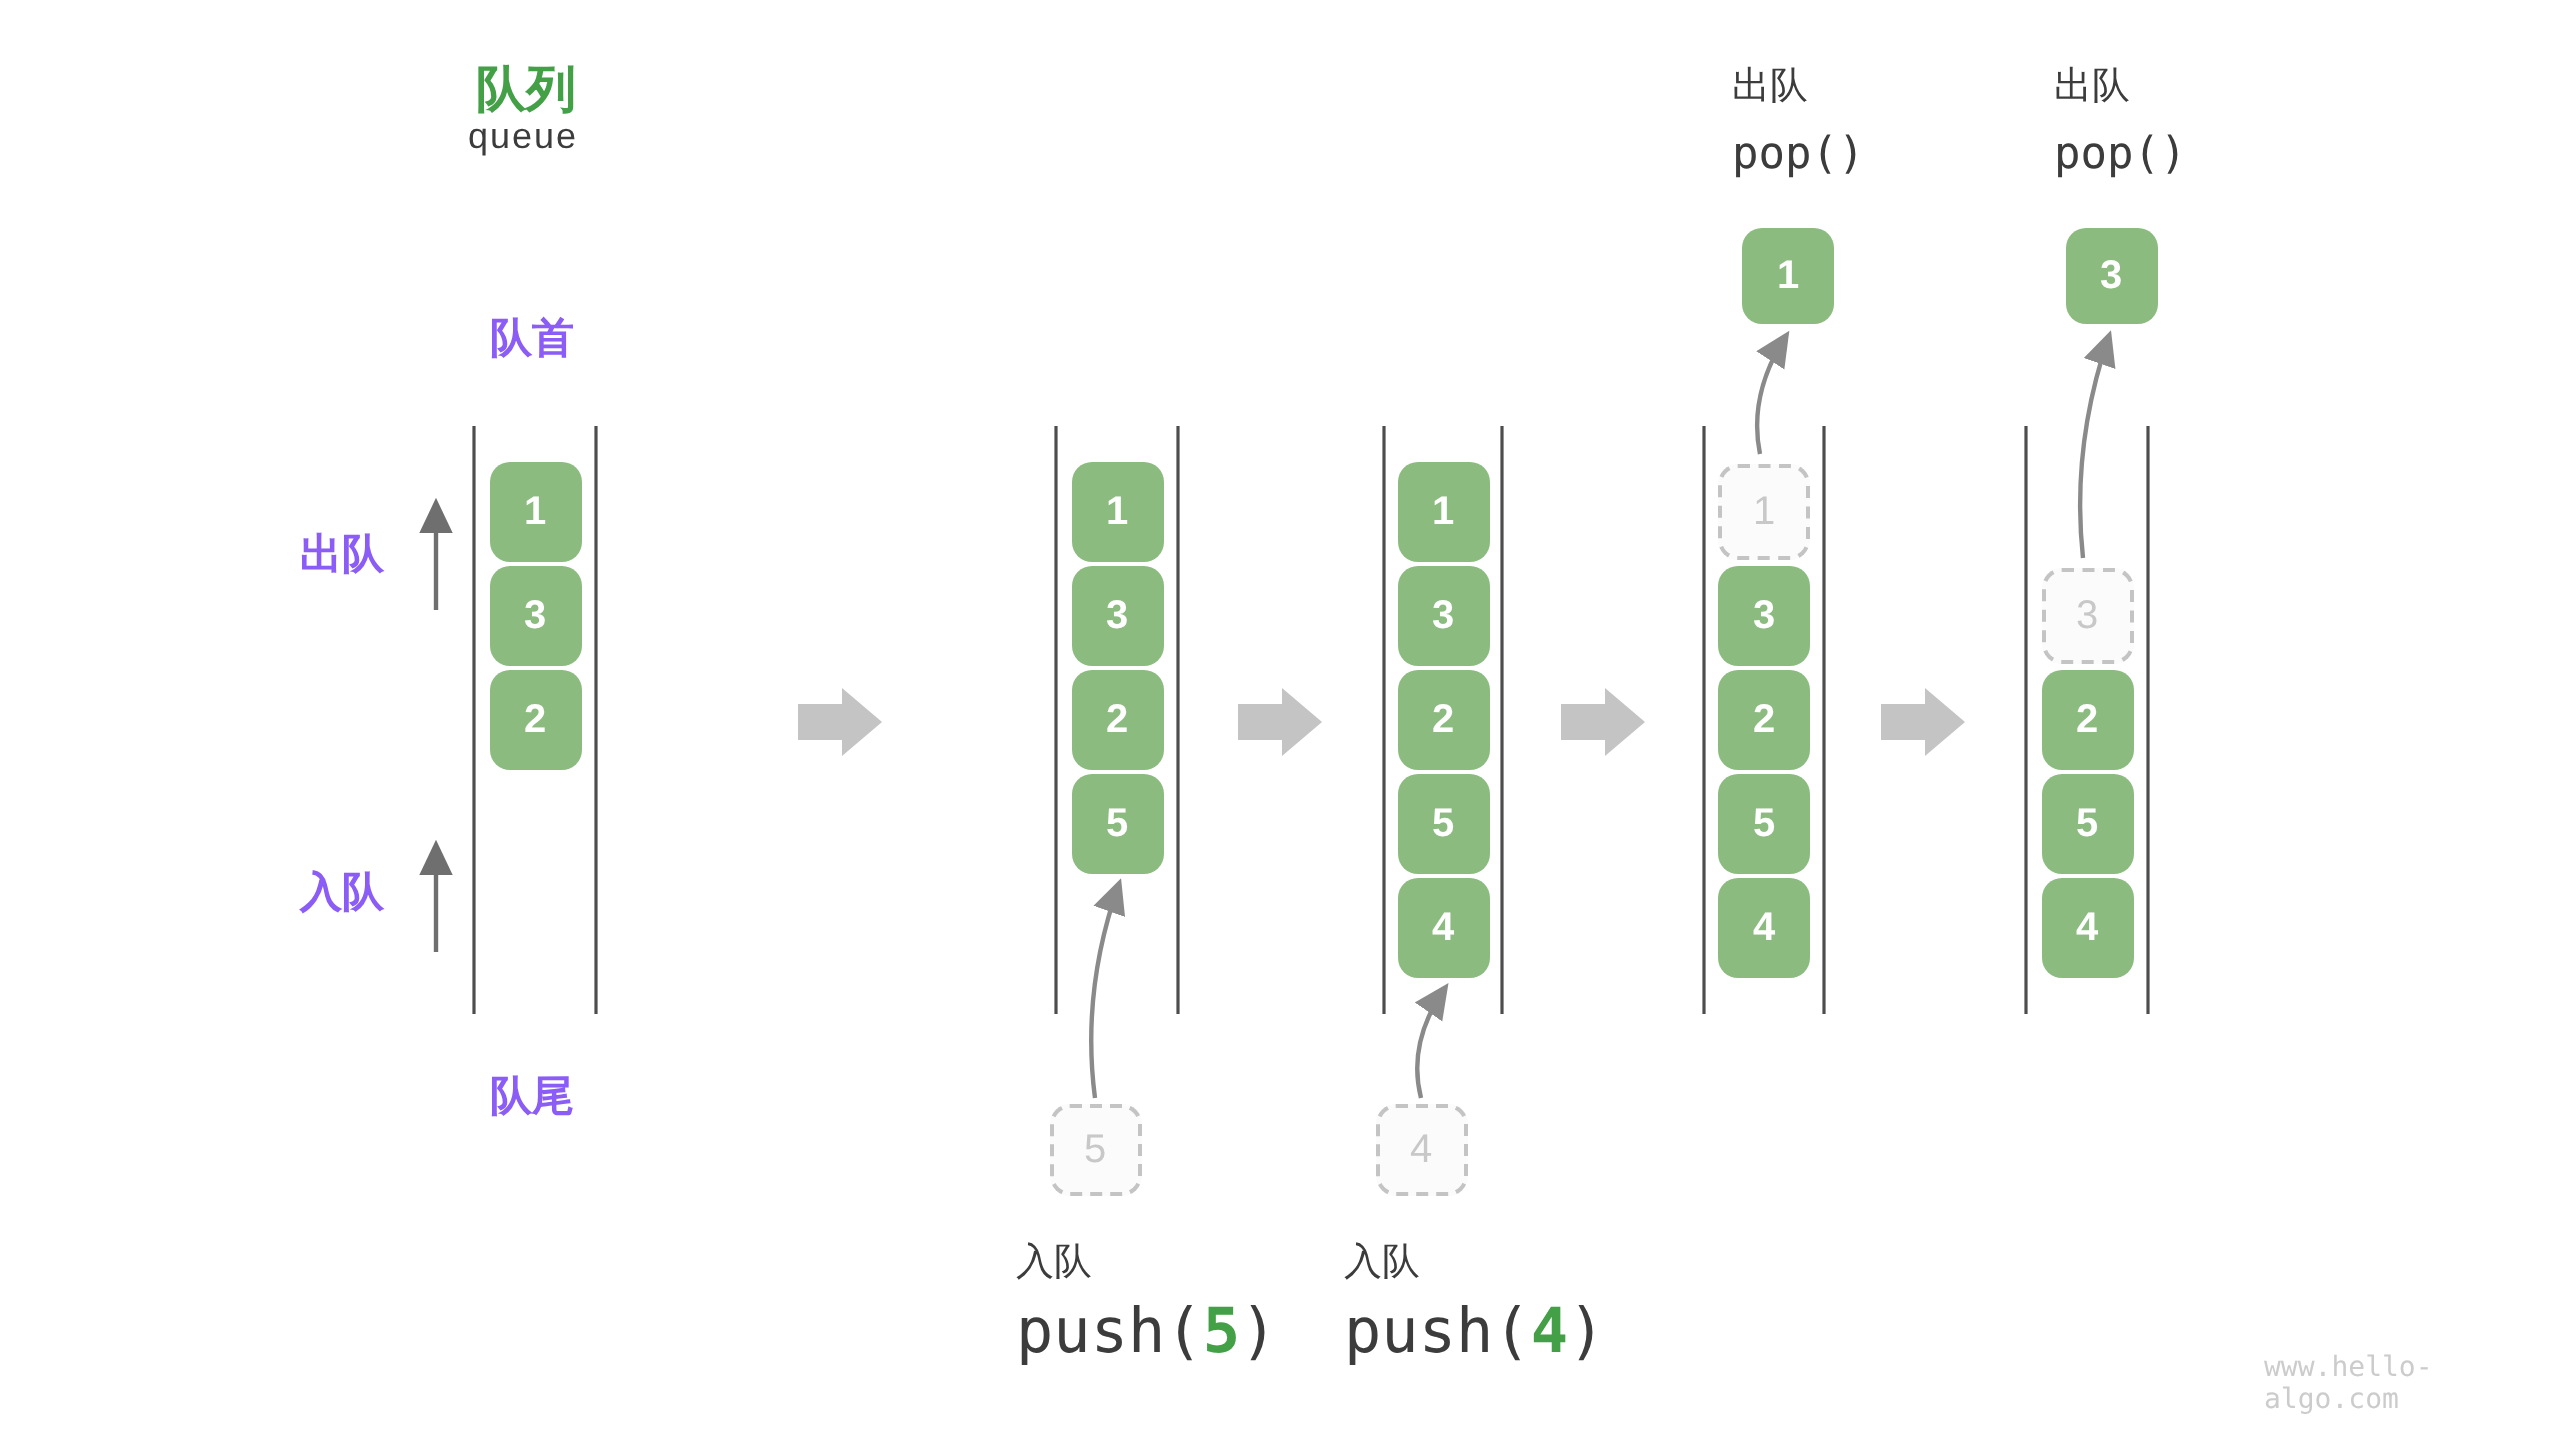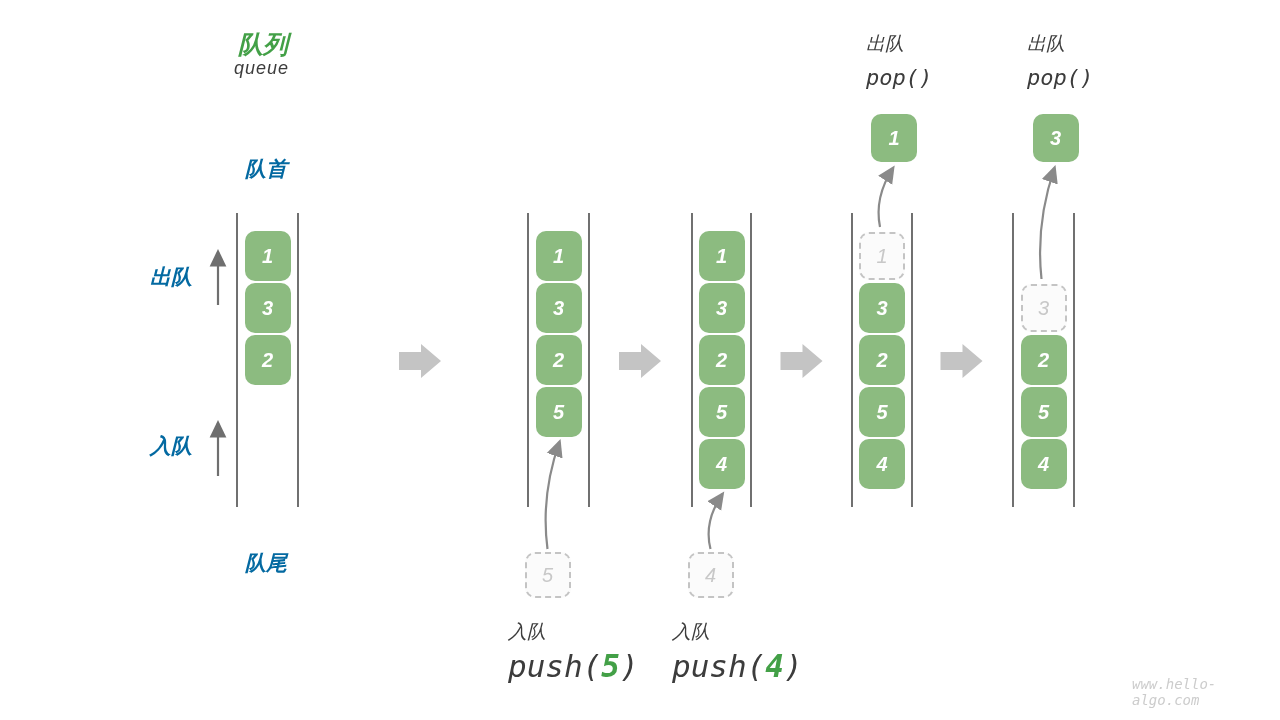--- a/index.html
+++ b/index.html
@@ -1,23 +1,23 @@
 <!DOCTYPE html>
 <html><head>
 <meta charset="utf-8">
 <style>
   html,body { margin:0; padding:0; background:#ffffff; }
   #page {
     position:relative; width:1280px; height:720px; background:#ffffff;
-    font-family:"Liberation Sans","DejaVu Sans",sans-serif; overflow:hidden;font-style:italic;
+    font-family:"Liberation Sans","DejaVu Sans",sans-serif; overflow:hidden;
   }
   .abs { position:absolute; }
   .title-zh { font-size:25px; font-weight:bold; color:var(--title-green,#43a047); }
   .title-en { font-size:18px; color:#3c3c3c; letter-spacing:1px; }
-  .side-label { font-size:21px; font-weight:bold; color:#0369a1; }
+  .side-label { font-size:21px; font-weight:bold; color:#8b5cf6; }
   .qbox {
     position:absolute; width:46px; height:50px; border-radius:10px;
     background:var(--box-green,#8cbb80); color:#ffffff;
     font-size:20px; font-weight:bold;
     display:flex; align-items:center; justify-content:center;
     box-sizing:border-box;
   }
   .qbox.dashed {
     background:#fbfbfb; border:2px dashed var(--dash-border,#c4c4c4);
     color:var(--dash-text,#c8c8c8); font-weight:normal;
@@ -32,21 +32,21 @@
 </head>
 <body>
 
 <div id="page" style="--box-green: #8cbb80; --title-green: #43a047; --arg-green: #43a047; --dash-border: #c4c4c4; --dash-text: #c8c8c8; --wm: #cccccc;">
   <div class="abs title-zh" style="left:238px;top:28px">队列</div>
   <div class="abs title-en" style="left:234px;top:58px">queue</div>
 
   <div class="abs side-label" style="left:245px;top:155px">队首</div>
   <div class="abs side-label" style="left:150px;top:263px">出队</div>
   <div class="abs side-label" style="left:150px;top:432px">入队</div>
-  <div class="abs side-label" style="left:245px;top:549px">队尾</div>
+  <div class="abs side-label" style="left:245px;top:534px">队尾</div>
 
   <div class="abs watermark" style="left:1132px;top:676px">www.hello-algo.com</div>
 
   <div id="boxes">
       <div class="qbox" style="left: 244.5px; top: 231px; height: 50px;">1</div>
       <div class="qbox" style="left: 244.5px; top: 283px; height: 50px;">3</div>
       <div class="qbox" style="left: 244.5px; top: 335px; height: 50px;">2</div>
       <div class="qbox" style="left: 535.5px; top: 231px; height: 50px;">1</div>
       <div class="qbox" style="left: 535.5px; top: 283px; height: 50px;">3</div>
       <div class="qbox" style="left: 535.5px; top: 335px; height: 50px;">2</div>

